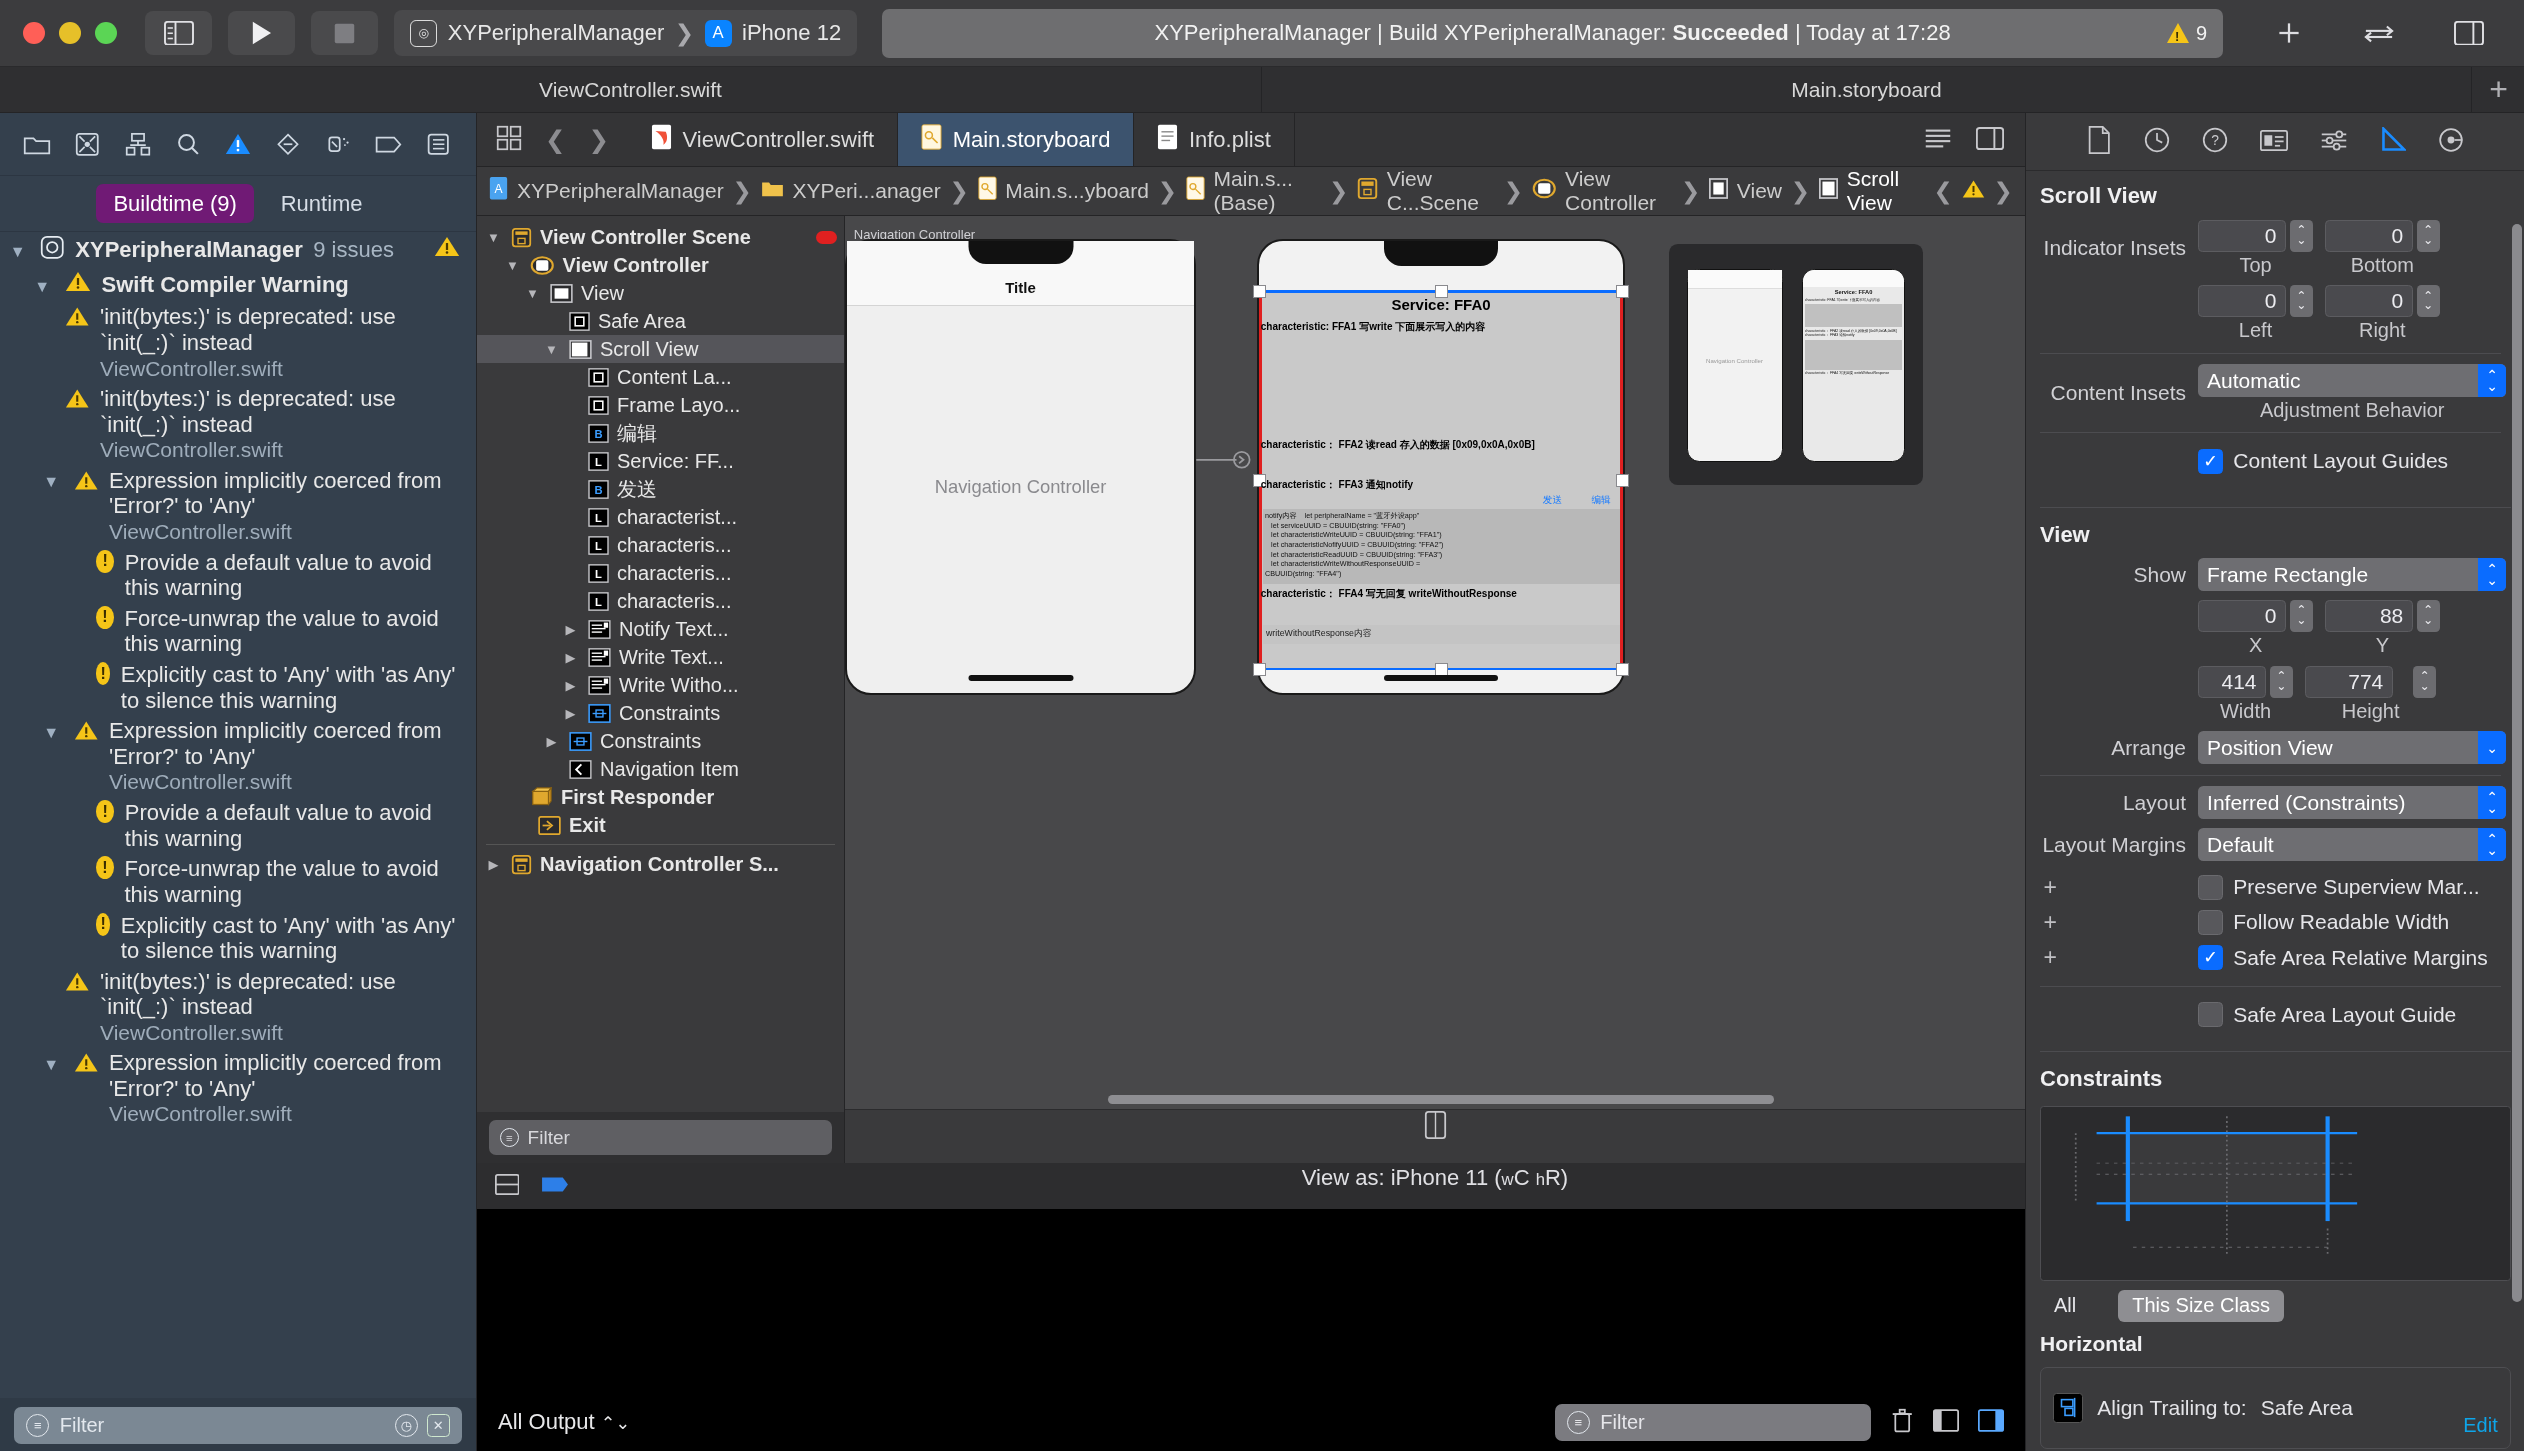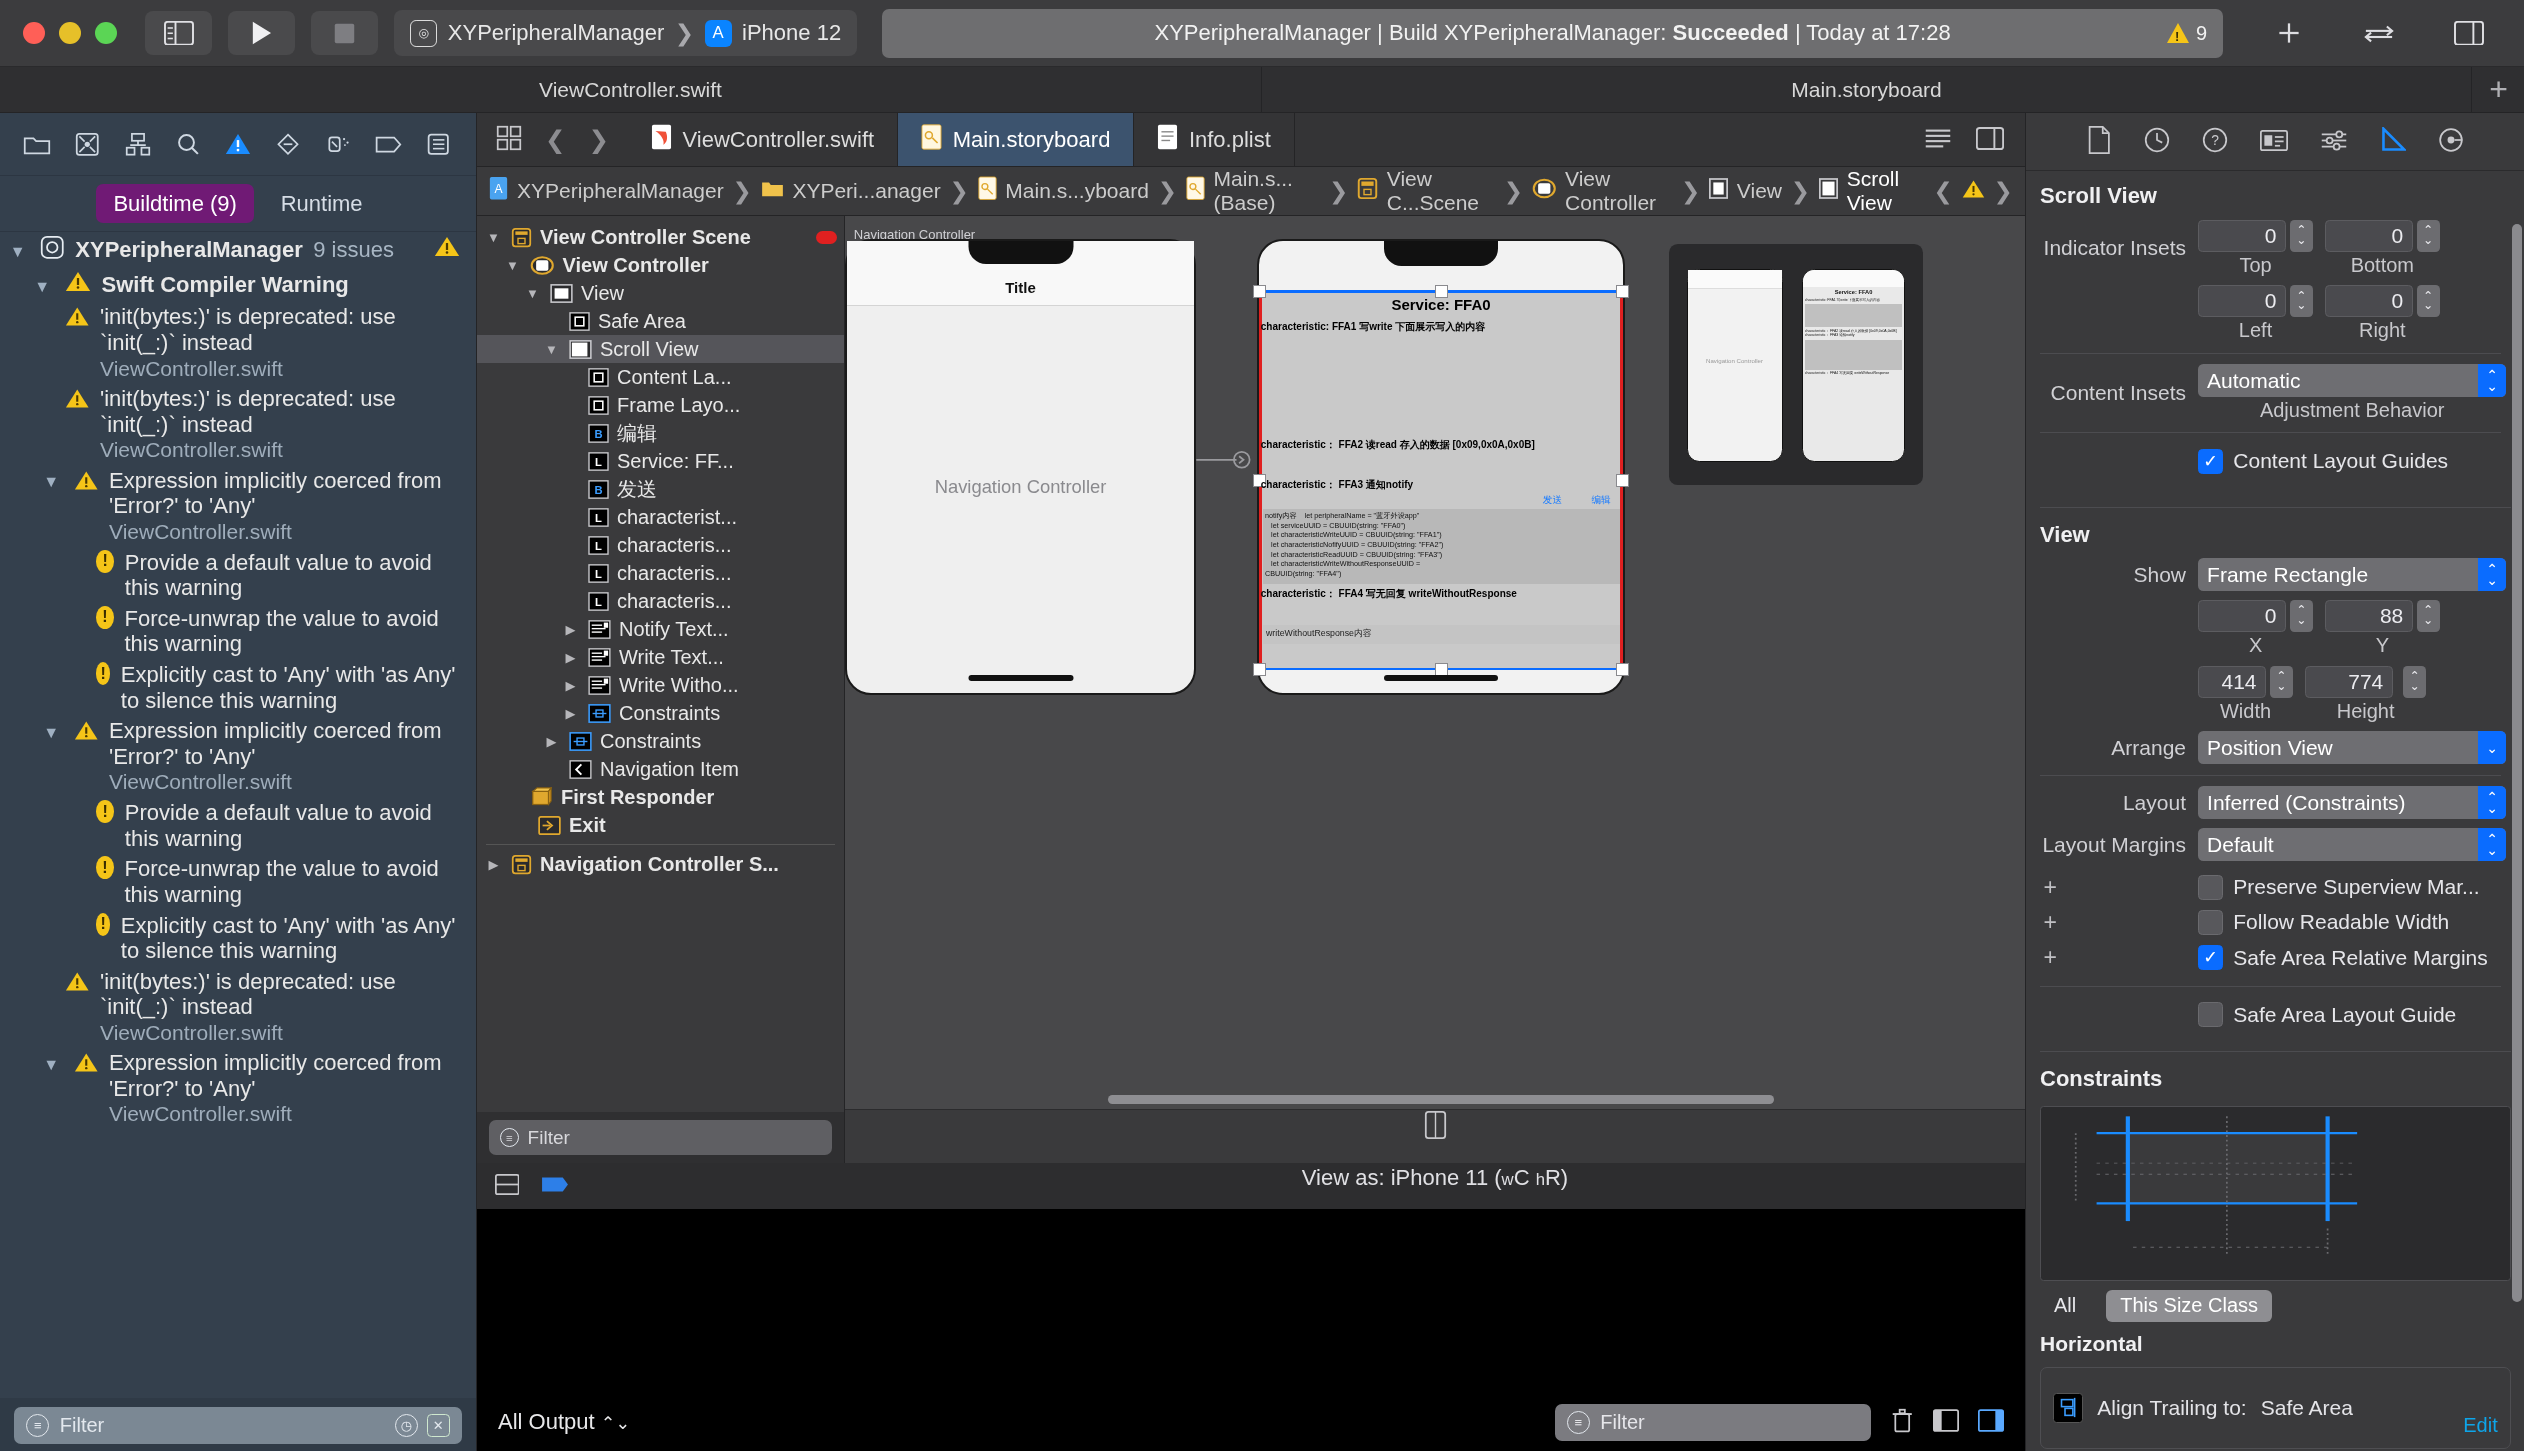--- a/index.html
+++ b/index.html
@@ -118,21 +118,21 @@
   .popup .arr{ position:absolute;right:0;top:0;height:33px;width:28px;background:#0a6cff;
                border-radius:0 5.3px 5.3px 0;display:flex;flex-direction:column;align-items:center;
                justify-content:center;line-height:0.78;font-size:14px;color:#fff;}
   .cap{ font-size:20px;color:#c8c8cc;text-align:center;margin-top:1.8px;}
   .chk{ display:flex;align-items:center;gap:10.5px;font-size:21px;color:#e6e6ea;margin:5.3px 0;}
   .box{ width:24.5px;height:24.5px;border-radius:4.4px;background:#58585c;border:0.9px solid #6a6a6e;}
   .box.on{ background:#0a6cff;border-color:#0a6cff;display:flex;align-items:center;justify-content:center;
            color:#fff;font-size:17.5px;}
   .divider{ height:0.9px;background:#4c4c50;margin:10.5px 14px;}
   .cbox{ height:175px;background:#2b2b2d;border:0.9px solid #4e4e52;border-radius:3.5px;margin:7px 14px 0;position:relative;}
-  .sizerow{ display:flex;align-items:flex-end;gap:16px;padding:8.8px 14px 3.5px;}
+  .sizerow{ display:flex;align-items:flex-end;gap:28px;padding:8.8px 14px 3.5px;}
   .pill{ font-size:20px;padding:4.4px 14px;border-radius:6.1px;color:#e8e8ec;}
   .pill.on{ background:#8e8e92;color:#fff;}
   .conrow{ display:flex;align-items:center;gap:14px;border:0.9px solid #4e4e52;border-radius:7px;
            margin:7px 14px;padding:10.5px 12.3px;font-size:21px;color:#e4e4e8;}
   .conico{ width:30px;height:30px;background:#000;border-radius:3.5px;border:0.9px solid #555;
            display:flex;align-items:center;justify-content:center;}
   .edit{ margin-left:auto;color:#0ea5e9;font-size:20px;margin-top:36px;}
   .scroll-thumb{ position:absolute;right:2.6px;top:53px;width:10.5px;height:1078px;background:#8a8a8e;border-radius:5.3px;}
 
   
@@ -1124,21 +1124,21 @@
               <div style="display:flex;align-items:center;gap:3.5px;">
                 <div class="field" style="width:68px">414</div>
                 <div class="stepper">
                     <span>⌃</span>
                     <span>⌄</span>
                   </div>
               </div>
               <div class="cap">Width</div>
             </div>
             <div style="display:flex;flex-direction:column;align-items:center;">
-              <div style="display:flex;align-items:center;gap:10px;">
+              <div style="display:flex;align-items:center;gap:20px;">
                 <div class="field" style="width:88px">774</div>
                 <div class="stepper">
                     <span>⌃</span>
                     <span>⌄</span>
                   </div>
               </div>
               <div class="cap">Height</div>
             </div>
           </div>
           <div class="frow">

